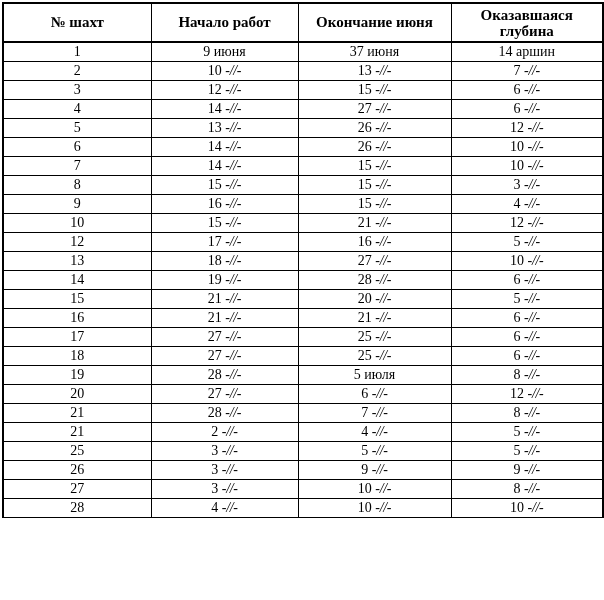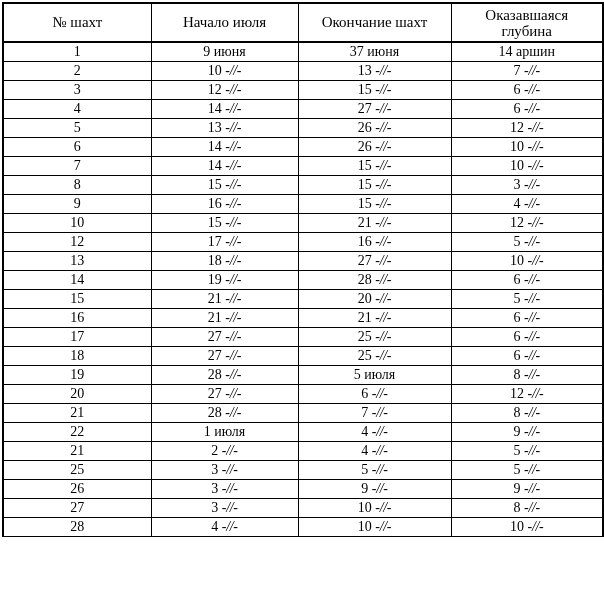--- a/index.html
+++ b/index.html
@@ -36,21 +36,21 @@
   table.shaft-table th,
   table.shaft-table td {
     border: 1px solid #000000;
     text-align: center;
     vertical-align: middle;
     padding: 0;
     color: #000000;
     background: #ffffff;
   }
   table.shaft-table thead th {
-    font-weight: normal;
+    font-weight: bold;
     font-size: 15px;
     line-height: 17px;
     height: 35px;
     padding: 1px 4px;
     border-top: 2px solid #000000;
     border-bottom: 2px solid #000000;
   }
   table.shaft-table thead th.hdr-wrap {
     line-height: 16px;
     border-radius: 14px;
@@ -89,22 +89,22 @@
   <table class="shaft-table">
     <colgroup>
       <col class="c1">
         <col class="c2">
         <col class="c3">
         <col class="c4">
     </colgroup>
     <thead>
       <tr>
         <th>№ шахт</th>
-        <th>Начало июля</th>
-        <th>Окончание шахт</th>
+        <th>Начало работ</th>
+        <th>Окончание июня</th>
         <th class="hdr-wrap">
           <span>Оказавшаяся</span><br>
           <span>глубина</span>
         </th>
       </tr>
     </thead>
     <tbody id="table-body">
         <tr>
           <td>1</td>
           <td>9 июня</td>
@@ -219,26 +219,20 @@
           <td><span class="num">6 </span><span class="ditto">-//-</span></td>
           <td><span class="num">12 </span><span class="ditto">-//-</span></td>
         </tr>
         <tr>
           <td>21</td>
           <td><span class="num">28 </span><span class="ditto">-//-</span></td>
           <td><span class="num">7 </span><span class="ditto">-//-</span></td>
           <td><span class="num">8 </span><span class="ditto">-//-</span></td>
         </tr>
         <tr>
-          <td>22</td>
-          <td>1 июля</td>
-          <td><span class="num">4 </span><span class="ditto">-//-</span></td>
-          <td><span class="num">9 </span><span class="ditto">-//-</span></td>
-        </tr>
-        <tr>
           <td>21</td>
           <td><span class="num">2 </span><span class="ditto">-//-</span></td>
           <td><span class="num">4 </span><span class="ditto">-//-</span></td>
           <td><span class="num">5 </span><span class="ditto">-//-</span></td>
         </tr>
         <tr>
           <td>25</td>
           <td><span class="num">3 </span><span class="ditto">-//-</span></td>
           <td><span class="num">5 </span><span class="ditto">-//-</span></td>
           <td><span class="num">5 </span><span class="ditto">-//-</span></td>

